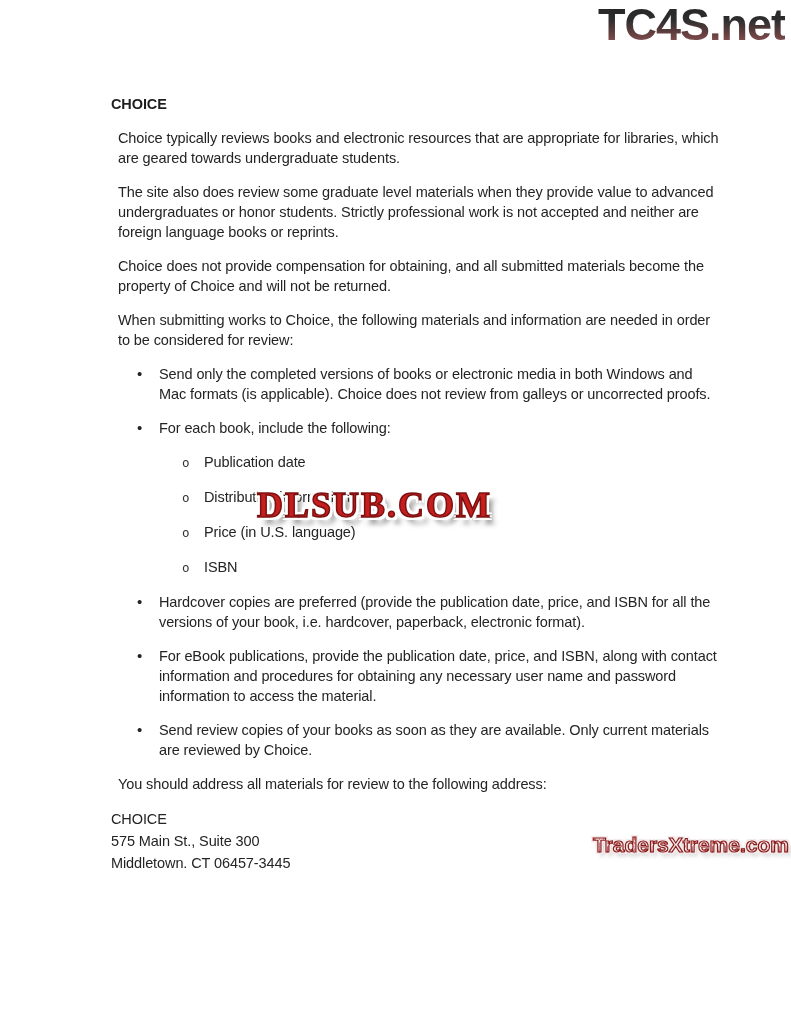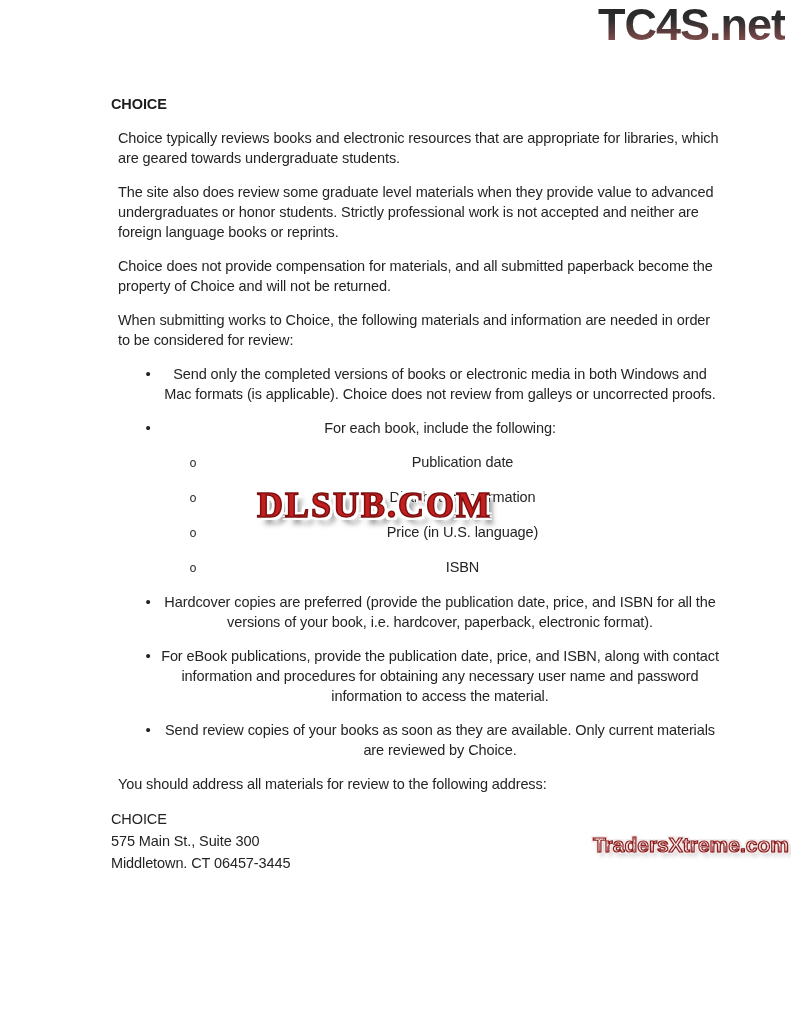--- a/index.html
+++ b/index.html
@@ -16,21 +16,21 @@
   .content{
     position:absolute;left:111px;top:94px;width:610px;
     font-size:14.5px;line-height:20px;color:#242424;
     letter-spacing:-0.1px;
   }
   .content h1{
     font-size:14.5px;line-height:20px;font-weight:bold;
     margin:0 0 14px 0;color:#1e1e1e;
   }
   .content p{margin:0 0 14px 7px;}
-  .li{display:flex;margin:0 0 14px 0;text-align:center;}
+  .li{display:flex;margin:0 0 14px 0;}
   .li .marker{flex:none;}
   .li.l1 .marker{margin-left:26px;width:22px;}
   .li.l1 .marker::before{content:"\2022";font-size:15px;}
   .li.l2 .marker{margin-left:71px;width:22px;}
   .li.l2 .marker::before{content:"o";font-family:"DejaVu Sans Mono",monospace;font-size:12.5px;color:#333;}
   .li .t{flex:1;}
   .address div{line-height:22px;}
 
   
   .wm-tc4s{
@@ -80,21 +80,21 @@
 <div class="page">
 
   <div class="wm-tc4s">TC4S.net</div>
 
   <div class="content">
 
     <h1>CHOICE</h1>
 
     <p>Choice typically reviews books and electronic resources that are appropriate for libraries, which are geared towards undergraduate students.</p>
     <p>The site also does review some graduate level materials when they provide value to advanced undergraduates or honor students. Strictly professional work is not accepted and neither are foreign language books or reprints.</p>
-    <p>Choice does not provide compensation for materials, and all submitted paperback become the property of Choice and will not be returned.</p>
+    <p>Choice does not provide compensation for obtaining, and all submitted materials become the property of Choice and will not be returned.</p>
     <p>When submitting works to Choice, the following materials and information are needed in order to be considered for review:</p>
 
     <div class="li l1">
       <span class="marker"></span>
       <div class="t">Send only the completed versions of books or electronic media in both Windows and Mac formats (is applicable). Choice does not review from galleys or uncorrected proofs.</div>
     </div>
 
     <div class="li l1">
       <span class="marker"></span>
       <div class="t">For each book, include the following:</div>

